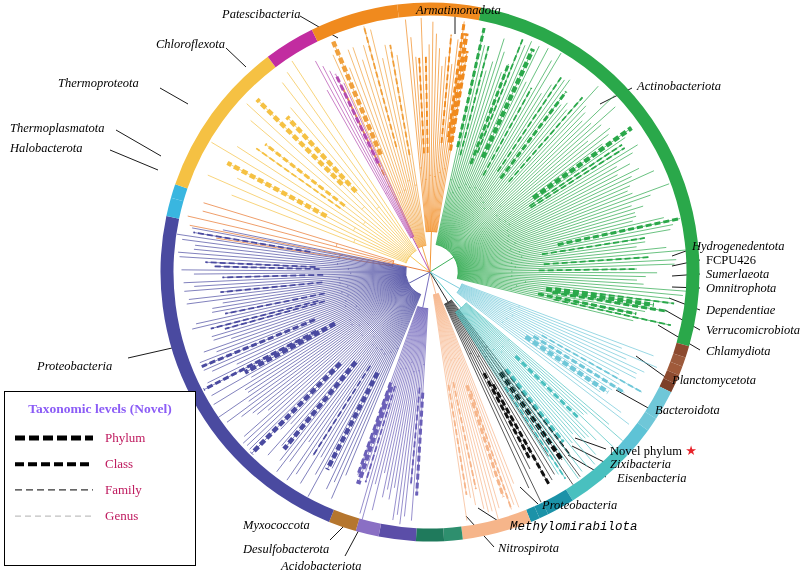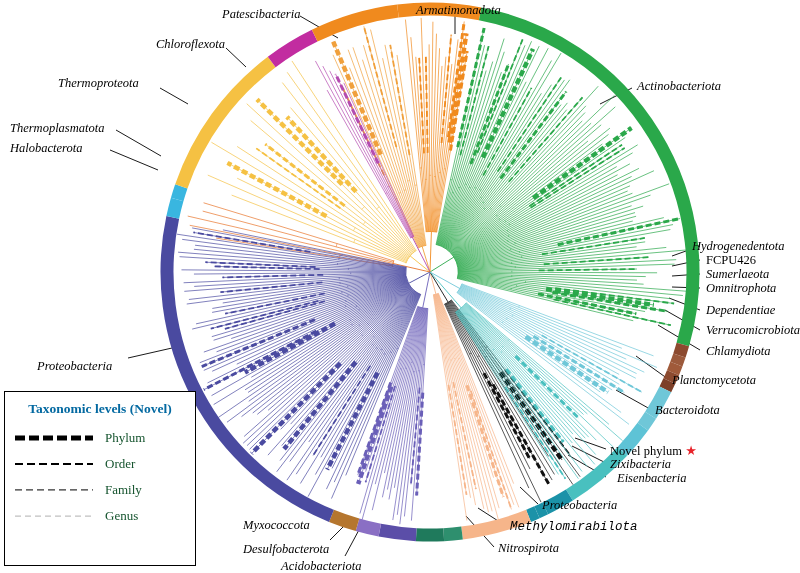--- a/index.html
+++ b/index.html
@@ -41,21 +41,21 @@
     border: 1px solid #000;
     background: #fff;
     box-sizing: border-box;
   }
   .legend-title {
     font-family: "Liberation Serif", serif;
     font-size: 13.5px;
     font-weight: bold;
     text-align: center;
     margin-top: 9px;
-    color: #0369a1;
+    color: #8b5cf6;
   }
   .legend-rows {
     margin-top: 8px;
   }
   .legend-row {
     display: flex;
     align-items: center;
     height: 26px;
     padding-left: 10px;
   }
@@ -71,21 +71,21 @@
     top: 50%;
     width: 78px;
     transform: translateY(-50%);
     display: block;
     border-top-style: solid;
     border-top-color: #000;
   }
   .legend-text {
     font-family: "Liberation Serif", serif;
     font-size: 13px;
-    color: #14532d;
+    color: #be185d;
     margin-left: 12px;
   }
   .star {
     color: #e8232a;
     font-size: 13px;
   }
 </style>
 </head>
 <body>
 
@@ -696,23 +696,23 @@
     <div class="legend-title">Taxonomic levels (Novel)</div>
     <div class="legend-rows" id="legend-rows">
         <div class="legend-row">
           <span class="legend-sample">
             <i style="border: none; height: 5px; background: repeating-linear-gradient(to right, rgb(0, 0, 0) 0px, rgb(0, 0, 0) 10px, transparent 10px, transparent 14px);"></i>
           </span>
           <span class="legend-text">Phylum</span>
         </div>
         <div class="legend-row">
           <span class="legend-sample">
-            <i style="border: none; height: 2px; background: repeating-linear-gradient(to right, rgb(0, 0, 0) 0px, rgb(0, 0, 0) 8px, transparent 8px, transparent 12px);"></i>
+            <i style="border: none; height: 3.5px; background: repeating-linear-gradient(to right, rgb(0, 0, 0) 0px, rgb(0, 0, 0) 9px, transparent 9px, transparent 13px);"></i>
           </span>
-          <span class="legend-text">Order</span>
+          <span class="legend-text">Class</span>
         </div>
         <div class="legend-row">
           <span class="legend-sample">
             <i style="border: none; height: 1.2px; background: repeating-linear-gradient(to right, rgb(0, 0, 0) 0px, rgb(0, 0, 0) 7px, transparent 7px, transparent 11px);"></i>
           </span>
           <span class="legend-text">Family</span>
         </div>
         <div class="legend-row">
           <span class="legend-sample">
             <i style="border: none; height: 0.8px; background: repeating-linear-gradient(to right, rgb(176, 176, 176) 0px, rgb(176, 176, 176) 6px, transparent 6px, transparent 10px);"></i>

